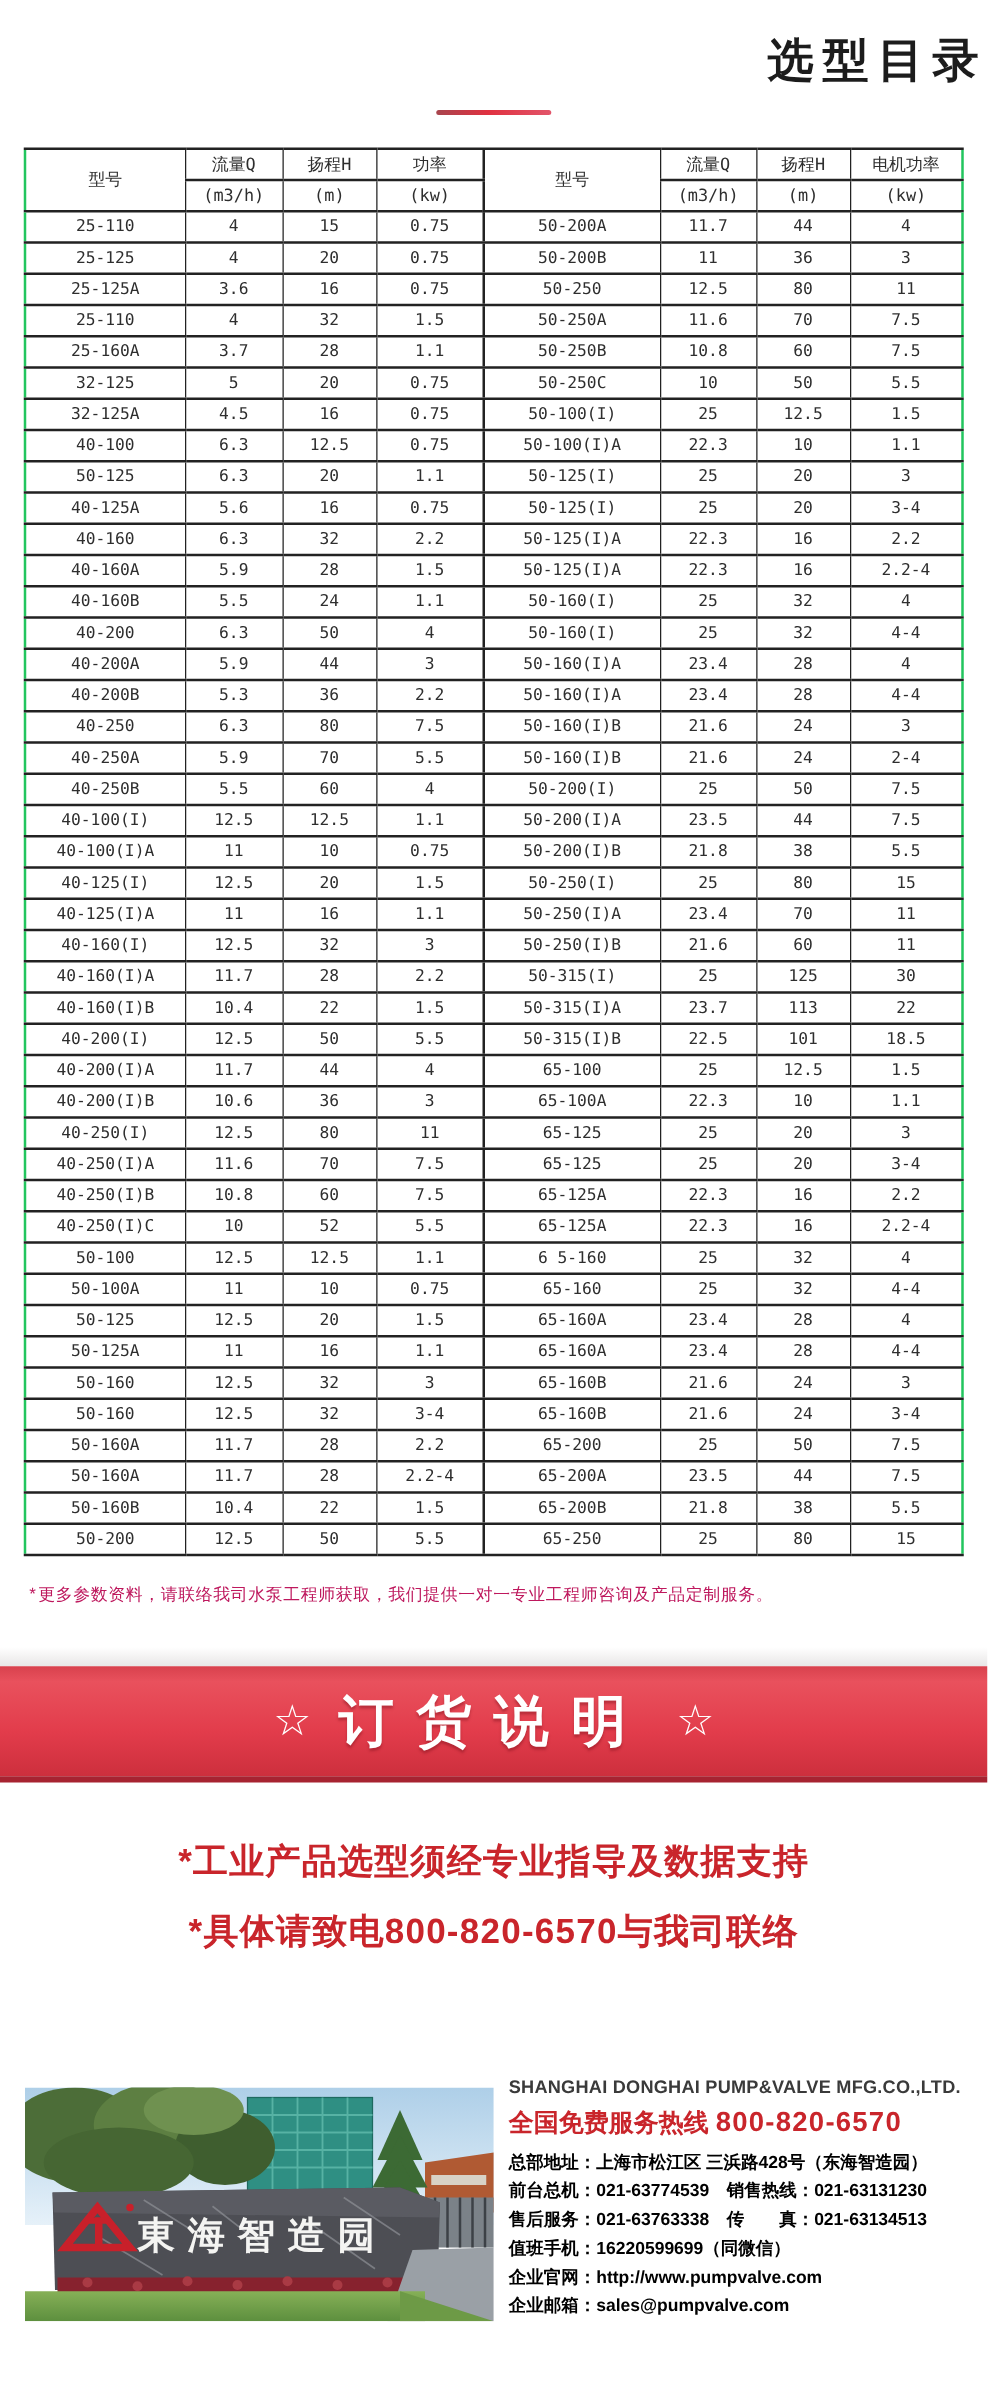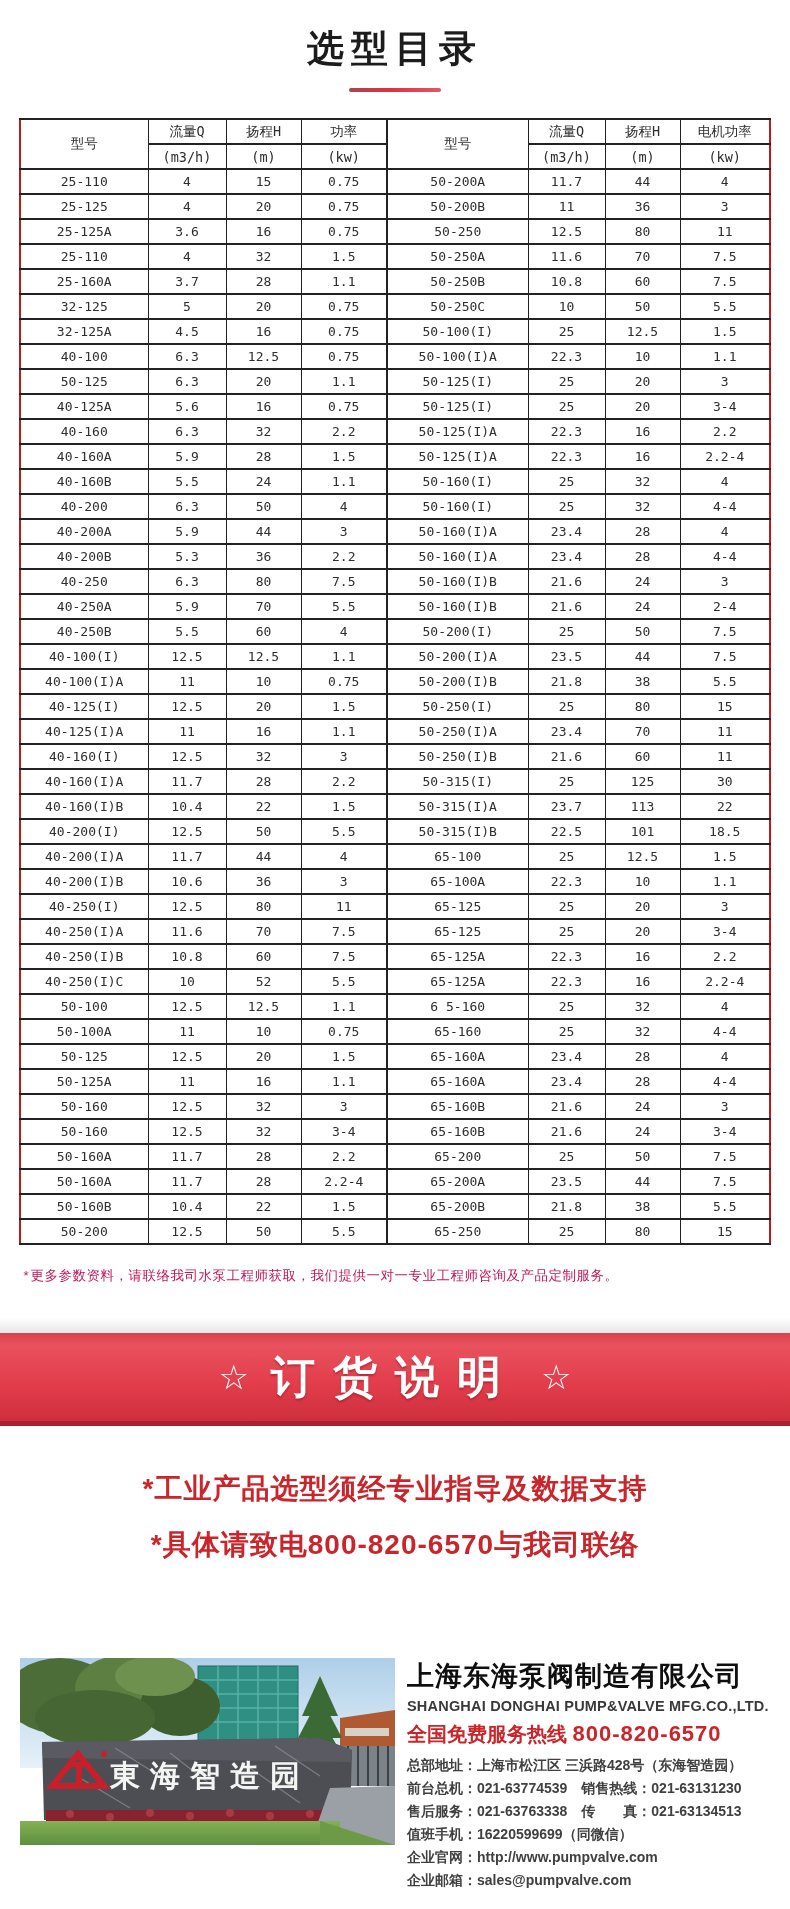--- a/index.html
+++ b/index.html
@@ -3,42 +3,42 @@
 <meta charset="utf-8">
 <style>
   html,body{margin:0;padding:0;}
   body{
     width:790px;height:1909px;overflow:hidden;background:#ffffff;
     font-family:"Liberation Sans","DejaVu Sans",sans-serif;color:#222;
     position:relative;
   }
   
   .page-title{
-    margin:24px 0 0 0;text-align:center;
+    margin:24px 0 0 0;text-align:right;
     font-size:37px;font-weight:700;letter-spacing:7px;color:#1c1c1c;
   }
   .title-underline{
     width:92px;height:4px;margin:14px auto 0 auto;border-radius:2px;
     background:linear-gradient(90deg,#a8454e 0%,#e03140 45%,#e2556a 100%);
   }
   
   table.sel{
     width:750px;margin:26px auto 0 auto;border-collapse:collapse;
     table-layout:fixed;
     font-family:"DejaVu Sans Mono","Liberation Mono",monospace;
     font-size:13px;color:#2e2e2e;
   }
   table.sel td,table.sel th{
     border:1px solid #222;
     border-top-width:2px;border-bottom-width:2px;
     text-align:center;vertical-align:middle;
     height:23px;padding:0 2px;font-weight:400;
     white-space:nowrap;overflow:hidden;
   }
-  table.sel{border:2px solid #b91c1c;}
+  table.sel{border:2px solid #22c55e;}
   table.sel th{font-size:13.5px;}
   .divider-col{border-left-width:2px !important;}
   
   .footnote{
     margin:22px 0 0 22px;font-size:13.5px;color:#be185d;letter-spacing:0.5px;font-family:Liberation Mono, monospace;
   }
   
   .pre-banner{height:34px;background:linear-gradient(180deg,#ffffff 55%,#e8e6e6 100%);margin-top:14px;}
   .banner{
     height:88px;width:790px;position:relative;
@@ -55,32 +55,32 @@
   
   .notices{margin-top:44px;text-align:center;}
   .notices p{
     margin:18px 0;font-size:28px;font-weight:700;color:#c9252b;letter-spacing:1px;
   }
   
   .bottom{
     position:absolute;left:0;top:1658px;width:790px;height:251px;
     display:flex;
   }
-  .photo-wrap{width:375px;height:141px;margin-left:20px;margin-top:0;flex:none;}
+  .photo-wrap{width:375px;height:141px;margin-left:20px;margin-top:12px;flex:none;}
   .photo-wrap svg{display:block;}
   .company{margin-left:12px;margin-top:0;width:370px;flex:none;}
   .company-name{font-size:27px;font-weight:700;color:#0f0f0f;margin:0;letter-spacing:1px;}
   .company-en{
     font-family:Liberation Sans, sans-serif;
     font-size:14.5px;font-weight:700;color:#3a3a3a;margin:4px 0 0 0;letter-spacing:0.2px;
   }
   .hotline{margin:7px 0 6px 0;font-weight:700;color:#c9252b;font-size:20px;}
   .hotline .hotline-number{font-size:22px;letter-spacing:1px;}
   .contact-line{
-    margin:0;font-size:14px;font-weight:700;color:#404040;line-height:23px;
+    margin:0;font-size:14px;font-weight:700;color:#000000;line-height:23px;
     white-space:nowrap;
   }
 </style>
 </head>
 <body>
 
 <h1 class="page-title">选型目录</h1>
 <div class="title-underline"></div>
 
 <table class="sel">
@@ -650,21 +650,20 @@
         <circle cx="290" cy="156" r="4"></circle>
           <circle cx="320" cy="159" r="4"></circle>
       </g>
       <polygon points="310,130 375,128 375,187 290,187" fill="#9aa0a6"></polygon>
       <rect x="0" y="163" width="320" height="24" fill="url(#lawn)"></rect>
       <polygon points="300,163 375,187 300,187" fill="#6d9a46"></polygon>
     </svg>
   </div>
 
   <div class="company">
-    <p class="company-name">上海东海泵阀制造有限公司</p>
     <p class="company-en">SHANGHAI DONGHAI PUMP&amp;VALVE MFG.CO.,LTD.</p>
     <p class="hotline">
       <span>全国免费服务热线</span>
       <span class="hotline-number">800-820-6570</span>
     </p>
     <p class="contact-line">总部地址：上海市松江区 三浜路428号（东海智造园）</p>
     <p class="contact-line">前台总机：021-63774539　销售热线：021-63131230</p>
     <p class="contact-line">售后服务：021-63763338　传　　真：021-63134513</p>
     <p class="contact-line">值班手机：16220599699（同微信）</p>
     <p class="contact-line">企业官网：http://www.pumpvalve.com</p>

